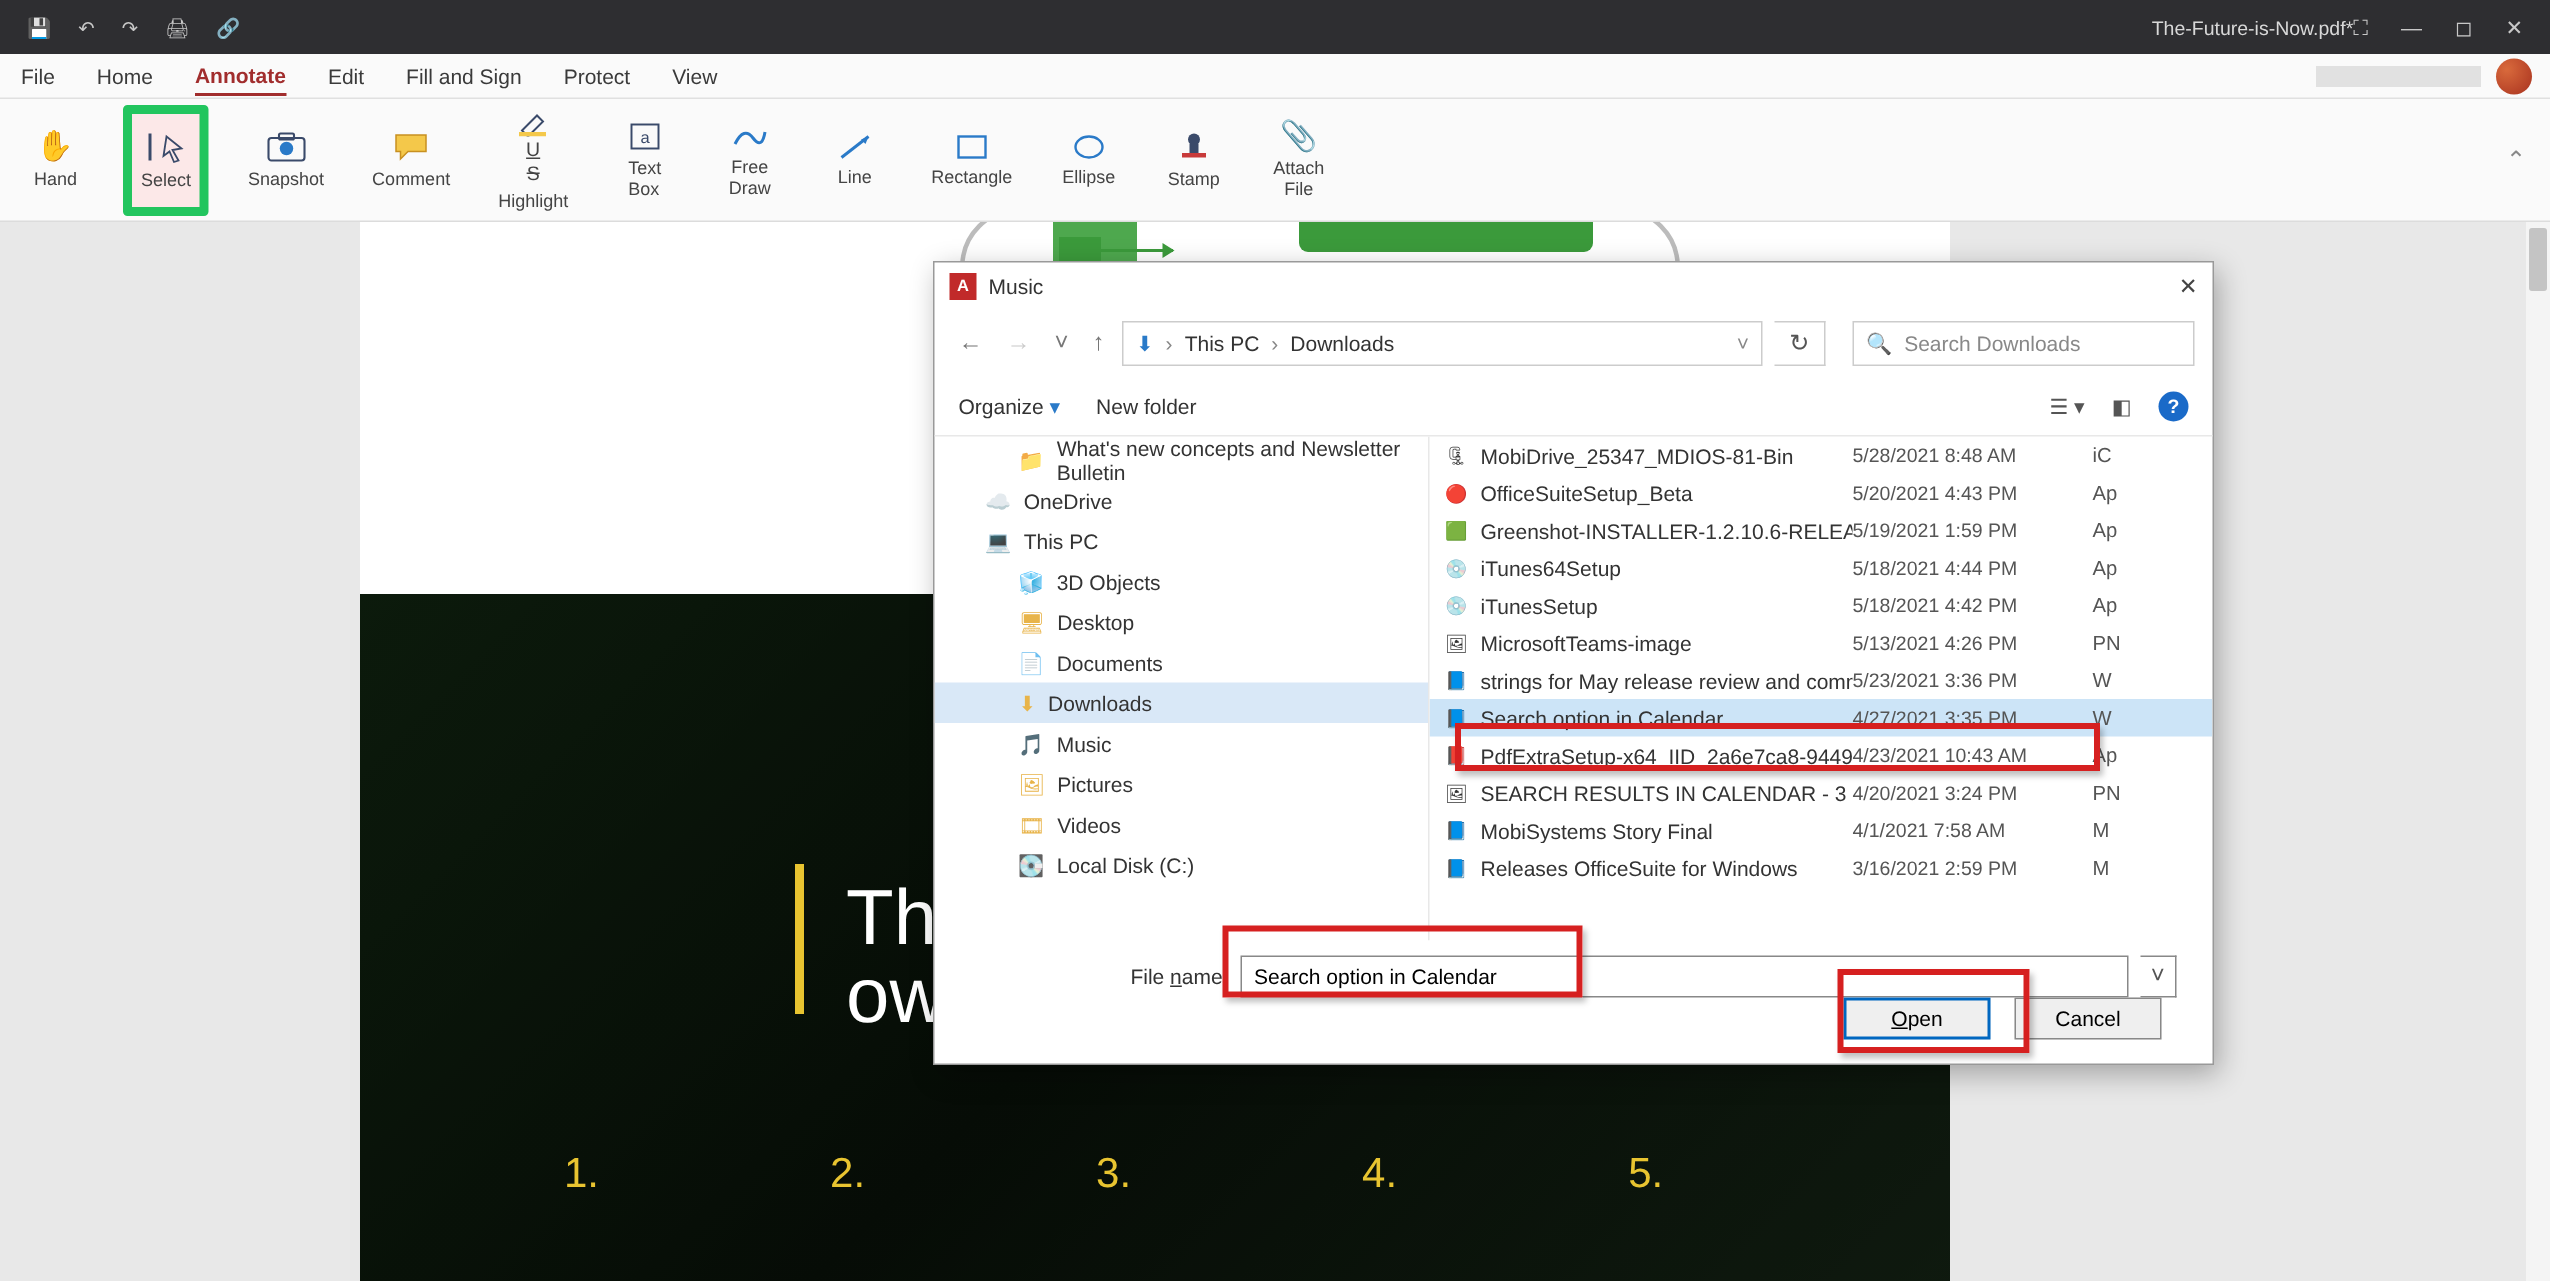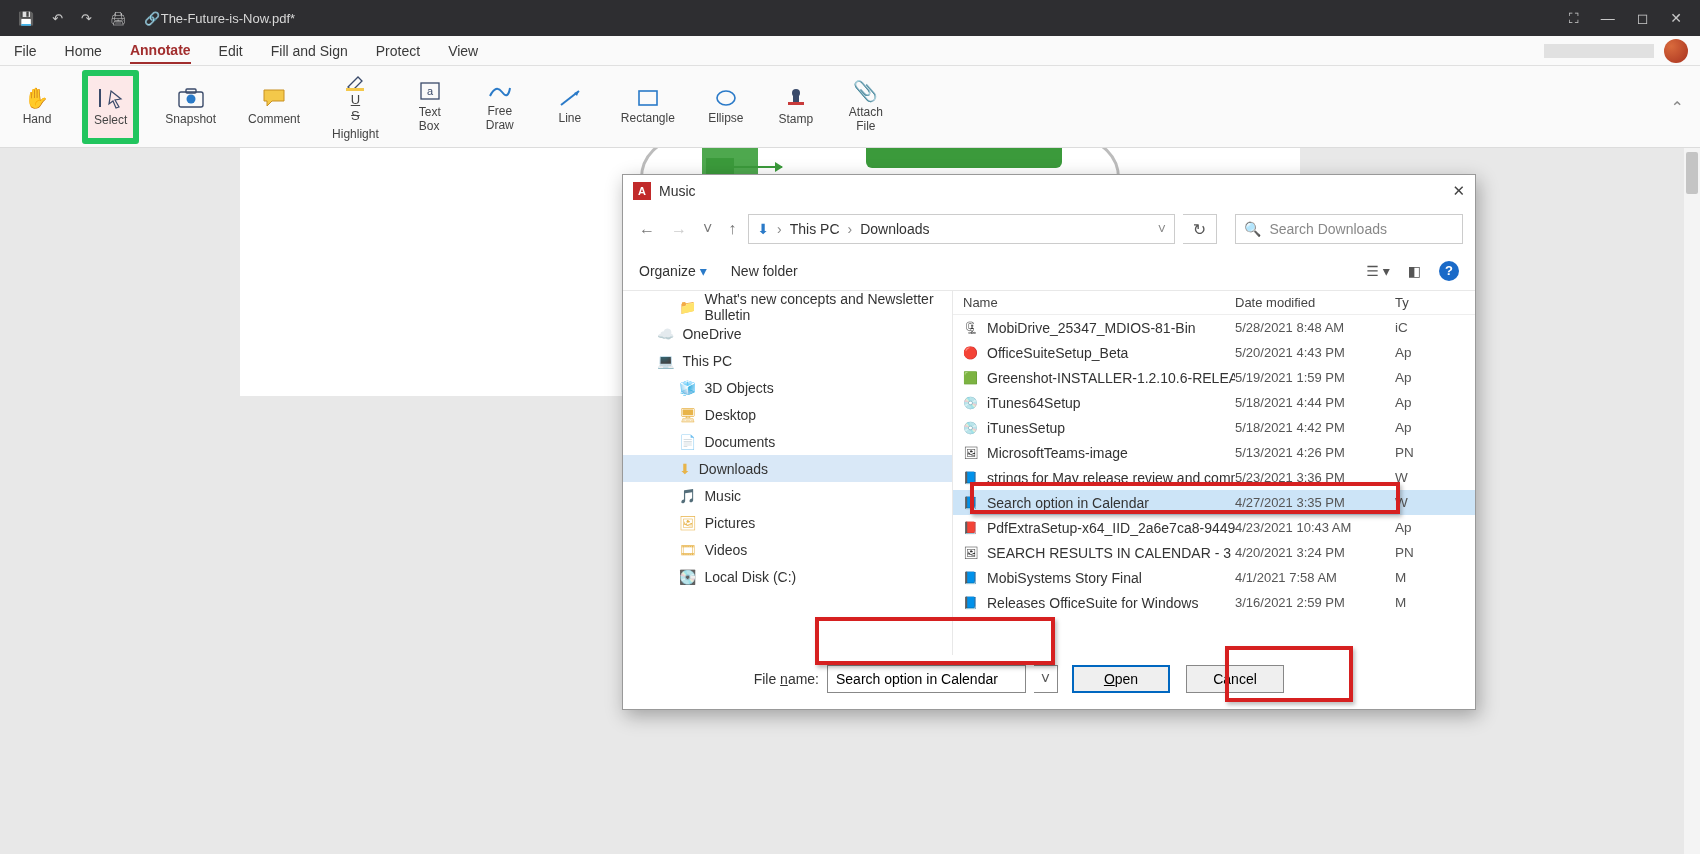--- a/index.html
+++ b/index.html
@@ -2,21 +2,21 @@
 <html><head>
 <meta charset="utf-8">
 <style>
 * { margin: 0; padding: 0; box-sizing: border-box; font-family: "Segoe UI", Arial, sans-serif; }
 body { width: 1700px; height: 854px; background: #f0f0f0; overflow: hidden; position: relative; }
 
 
 .title-bar { height: 36px; background: #2e2e31; display: flex; align-items: center; color: #d0d0d0; font-size: 13px; }
 .title-bar .qat { display: flex; gap: 18px; padding-left: 18px; align-items: center; }
 .title-bar .qat span { color: #c8c8c8; cursor: pointer; }
-.title-bar .title { flex: 1; text-align: left; color: #d8d8d8; }
+.title-bar .title { flex: 1; text-align: right; color: #d8d8d8; }
 .title-bar .win-ctrls { display: flex; gap: 22px; padding-right: 18px; align-items: center; }
 .title-bar .win-ctrls span { color: #c8c8c8; cursor: pointer; font-size: 14px; }
 
 
 .menu-bar { height: 30px; background: #fafafa; display: flex; align-items: center; padding-left: 14px; gap: 28px; font-size: 14px; color: #3a3a3a; border-bottom: 1px solid #e0e0e0; }
 .menu-bar span { cursor: pointer; padding: 4px 0; }
 .menu-bar span.active { color: #a12d2d; border-bottom: 2px solid #a12d2d; font-weight: 600; }
 .menu-bar .right { margin-left: auto; display: flex; align-items: center; gap: 10px; padding-right: 12px; }
 .avatar { width: 24px; height: 24px; border-radius: 50%; background: radial-gradient(circle at 30% 30%, #d96a3c, #a8321f); }
 .gray-box { width: 110px; height: 14px; background: #e1e1e1; }
@@ -80,21 +80,21 @@
 .fl-head .c1 { width: 272px; }
 .fl-head .c2 { width: 160px; }
 .fl-head .c3 { width: 42px; }
 .fl-row { display: flex; align-items: center; font-size: 14px; color: #333; padding: 2px 10px; height: 25px; cursor: pointer; }
 .fl-row .c1 { width: 272px; display: flex; gap: 8px; align-items: center; white-space: nowrap; overflow: hidden; text-overflow: ellipsis; }
 .fl-row .c2 { width: 160px; color: #555; font-size: 13px; }
 .fl-row .c3 { width: 42px; color: #555; font-size: 13.5px; }
 .fl-row.sel { background: #cce4f7; }
 .f-ico { width: 16px; height: 16px; display: inline-flex; align-items: center; justify-content: center; font-size: 12px; flex-shrink: 0; }
 
-.dlg-bottom { padding: 10px 4px 16px 16px; display: flex; flex-direction: row; gap: 14px; }
+.dlg-bottom { padding: 10px 24px 16px 16px; display: flex; flex-direction: column; }
 .fn-row { display: flex; align-items: center; gap: 8px; }
 .fn-label { font-size: 14px; color: #333; width: 180px; text-align: right; }
 .fn-label u { text-decoration: underline; }
 .fn-input { flex: 1; height: 28px; border: 1px solid #888; padding: 0 8px; font-size: 14px; }
 .fn-dd { width: 24px; height: 28px; border: 1px solid #888; border-left: none; display: flex; align-items: center; justify-content: center; cursor: pointer; color: #555; }
 .btn-row { display: flex; justify-content: flex-end; gap: 16px; padding-right: 10px; }
 .btn { width: 98px; height: 28px; border: 1px solid #888; background: #efefef; font-size: 14px; cursor: pointer; display: flex; align-items: center; justify-content: center; }
 .btn.primary { border: 2px solid #0067c0; }
 
 
@@ -252,20 +252,32 @@
       <div class="green2"></div>
       <div class="green1"></div>
       <div class="bigbtn"></div>
       <div class="arrow-rt"></div>
       <div class="arrow-down"></div>
       <div class="diag-label l1">Inverter</div>
       <div class="diag-label l2" style="white-space:pre-line">Electric
 Motor</div>
     </div>
   </div>
+  <div class="doc-bg-dark">
+    <div class="yellow-bar"></div>
+    <div class="big-text">Th</div>
+    <div class="big-text2">ow</div>
+    <div class="numbers">
+      <span>1.</span>
+      <span>2.</span>
+      <span>3.</span>
+      <span>4.</span>
+      <span>5.</span>
+    </div>
+  </div>
 </div>
 
 <div class="vscroll">
     <div class="thumb"></div>
   </div>
 
 <div class="dialog">
   <div class="dlg-title">
     <span class="pdf-ico">A</span>
     <span>Music</span>
@@ -343,25 +355,20 @@
         <div class="tree-item sub">
           <span class="ti-folder">🎞</span>
           <span>Videos</span>
         </div>
         <div class="tree-item sub">
           <span class="ti-folder">💽</span>
           <span>Local Disk (C:)</span>
         </div>
       </div>
     <div class="file-list">
-      <div class="fl-head">
-        <span class="c1">Name</span>
-        <span class="c2">Date modified</span>
-        <span class="c3">Ty</span>
-      </div>
       <div id="files">
           <div class="fl-row">
             <span class="c1">
               <span class="f-ico">🗜</span>
               <span>MobiDrive_25347_MDIOS-81-Bin</span>
             </span>
             <span class="c2">5/28/2021 8:48 AM</span>
             <span class="c3">iC</span>
           </div>
           <div class="fl-row">

